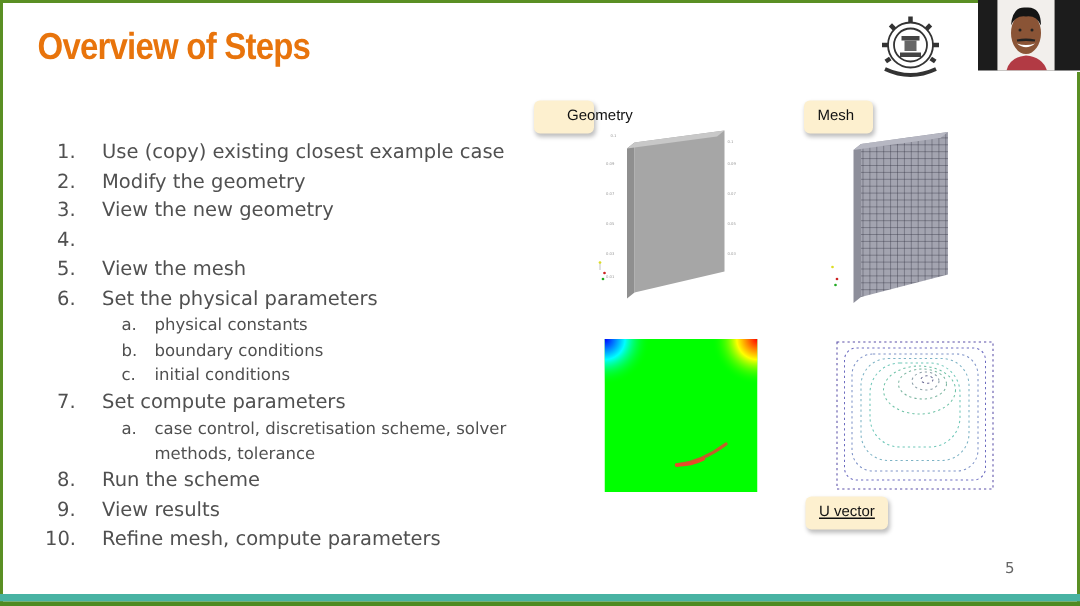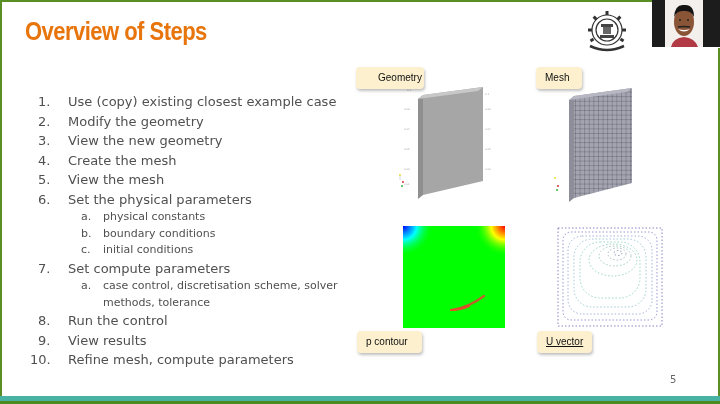--- a/index.html
+++ b/index.html
@@ -92,21 +92,20 @@
     <div class="step">
         <span class="num" style="left:13px">2.</span>
         <span class="txt">Modify the geometry</span>
       </div>
     <div class="step">
         <span class="num" style="left:13px">3.</span>
         <span class="txt">View the new geometry</span>
       </div>
     <div class="step">
         <span class="num" style="left:13px">4.</span>
-        <span class="txt">Create the mesh</span>
       </div>
     <div class="step">
         <span class="num" style="left:13px">5.</span>
         <span class="txt">View the mesh</span>
       </div>
     <div class="step">
         <span class="num" style="left:13px">6.</span>
         <span class="txt">Set the physical parameters</span>
       </div>
     <div class="sub short">
@@ -124,21 +123,21 @@
     <div class="step">
         <span class="num" style="left:13px">7.</span>
         <span class="txt">Set compute parameters</span>
       </div>
     <div class="sub tall">
         <span class="num">a.</span>
         <span class="txt">case control, discretisation scheme, solver methods, tolerance</span>
       </div>
     <div class="step">
         <span class="num" style="left:13px">8.</span>
-        <span class="txt">Run the control</span>
+        <span class="txt">Run the scheme</span>
       </div>
     <div class="step">
         <span class="num" style="left:13px">9.</span>
         <span class="txt">View results</span>
       </div>
     <div class="step">
         <span class="num" style="left:5px">10.</span>
         <span class="txt">Refine mesh, compute parameters</span>
       </div>
   </div>
@@ -162,21 +161,21 @@
       <polygon points="23,14 28,10 28,110 23,114" fill="#8f8f8f"></polygon>
       <polygon points="23,14 28,10 88,2 83,6" fill="#c8c8c8"></polygon>
       <g>
         <line x1="5" y1="95" x2="5" y2="90" stroke="#ccc" stroke-width="0.8"></line>
         <circle cx="5" cy="90" r="0.9" fill="#dd2"></circle>
         <circle cx="8" cy="97" r="0.9" fill="#c22"></circle>
         <circle cx="7" cy="101" r="0.9" fill="#2a2"></circle>
       </g>
     </svg>
   </div>
-  <div class="tag" style="left:356px; top:67px; width:68px;padding-left:22px;">Geometry</div>
+  <div class="tag" style="left:356px; top:67px; width:40px;padding-left:22px;">Geometry</div>
 
   <div class="fig" style="left:552px; top:87px; width:110px; height:115px;">
     <svg width="110" height="115" viewBox="0 0 110 115">
       <defs>
         <pattern id="grid" width="4.6" height="4.6" patternUnits="userSpaceOnUse">
           <rect width="4.6" height="4.6" fill="#a3a4b0"></rect>
           <path d="M4.6 0 L0 0 0 4.6" fill="none" stroke="#2e2e3e" stroke-width="0.5"></path>
         </pattern>
       </defs>
       <polygon points="22,9 80,1 80,96 22,111" fill="url(#grid)"></polygon>
@@ -205,21 +204,20 @@
           <stop offset="1" stop-color="#00ff00" stop-opacity="0"></stop>
         </radialGradient>
       </defs>
       <rect width="102" height="102" fill="#00ff00"></rect>
       <rect width="102" height="102" fill="url(#tl)"></rect>
       <rect width="102" height="102" fill="url(#tr)"></rect>
       <path d="M48 84 Q65 82 81 70" stroke="#c0602a" stroke-width="2.2" fill="none" stroke-linecap="round"></path>
       <path d="M48 84 Q58 84 66 80" stroke="#e84a2a" stroke-width="2.2" fill="none" stroke-linecap="round"></path>
     </svg>
   </div>
-  <div class="tag" style="left:357px; top:331px; width:65px;">p contour</div>
 
   <div class="fig" style="left:557px; top:226px; width:106px; height:102px;">
     <svg width="106" height="102" viewBox="0 0 106 102">
       <rect width="106" height="102" fill="#fff"></rect>
       <g fill="none" stroke-dasharray="1.5 2" stroke-width="0.7">
         <rect x="1" y="2" width="104" height="98" stroke="#5a4fa8"></rect>
         <rect x="6" y="6" width="94" height="88" rx="8" stroke="#6d6cc0"></rect>
         <rect x="11" y="10" width="84" height="78" rx="14" stroke="#7f93c8"></rect>
         <rect x="17" y="13" width="72" height="68" rx="18" stroke="#7db3c5"></rect>
         <rect x="23" y="16" width="60" height="56" rx="20" stroke="#6ec7b8"></rect>

